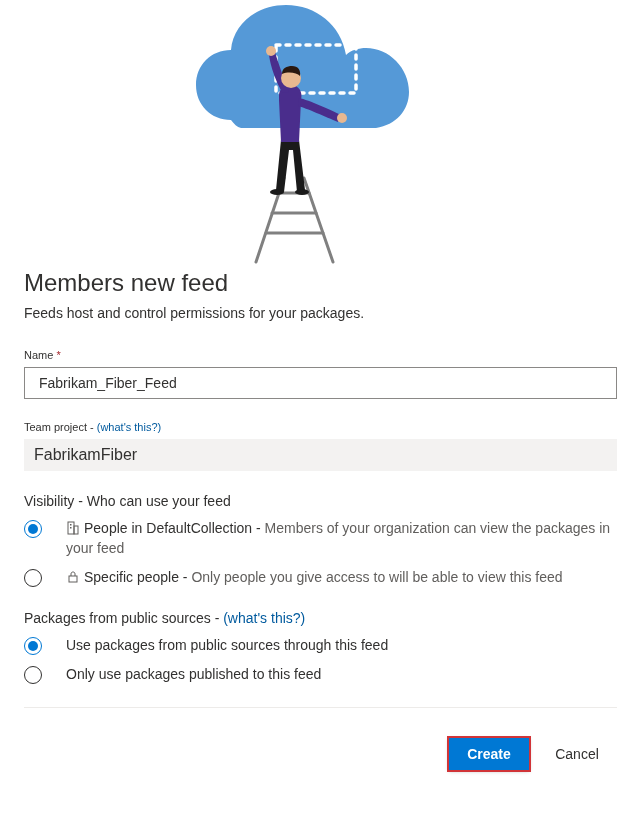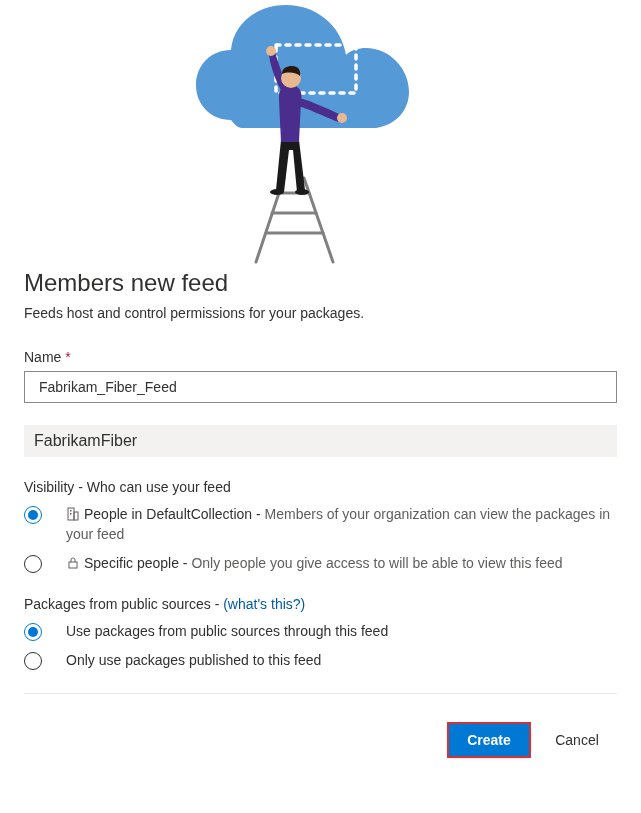--- a/index.html
+++ b/index.html
@@ -23,21 +23,21 @@
       margin-bottom: 8px;
       color: #323130;
     }
     .subheading {
       font-size: 14px;
       color: #323130;
       margin-bottom: 28px;
     }
     .field-group { margin-bottom: 22px; }
     .field-label {
-      font-size: 14px;
+      font-size: 11px;
       color: #323130;
       margin-bottom: 6px;
       display: block;
     }
     .required { color: #a4262c; }
     .link { color: #005a9e; text-decoration: none; cursor: pointer; }
     input[type="text"] {
       width: 100%;
       padding: 6px 14px;
       font-size: 14px;
@@ -189,20 +189,23 @@
 
 <div class="field-group">
   <label class="field-label">
     <span>Name</span>
     <span class="required">*</span>
   </label>
   <input type="text" value="Fabrikam_Fiber_Feed" style="">
 </div>
 
 <div class="field-group">
+  <label class="field-label">
+    <span>Team project - </span><a class="link">(what's this?)</a>
+  </label>
   <div class="readonly-field">FabrikamFiber</div>
 </div>
 
 <div class="field-group">
   <div class="section-label">Visibility - Who can use your feed</div>
 
   <div class="radio-row">
     <span class="radio-circle selected"></span>
     <div class="radio-content">
       <span class="inline-icon">

